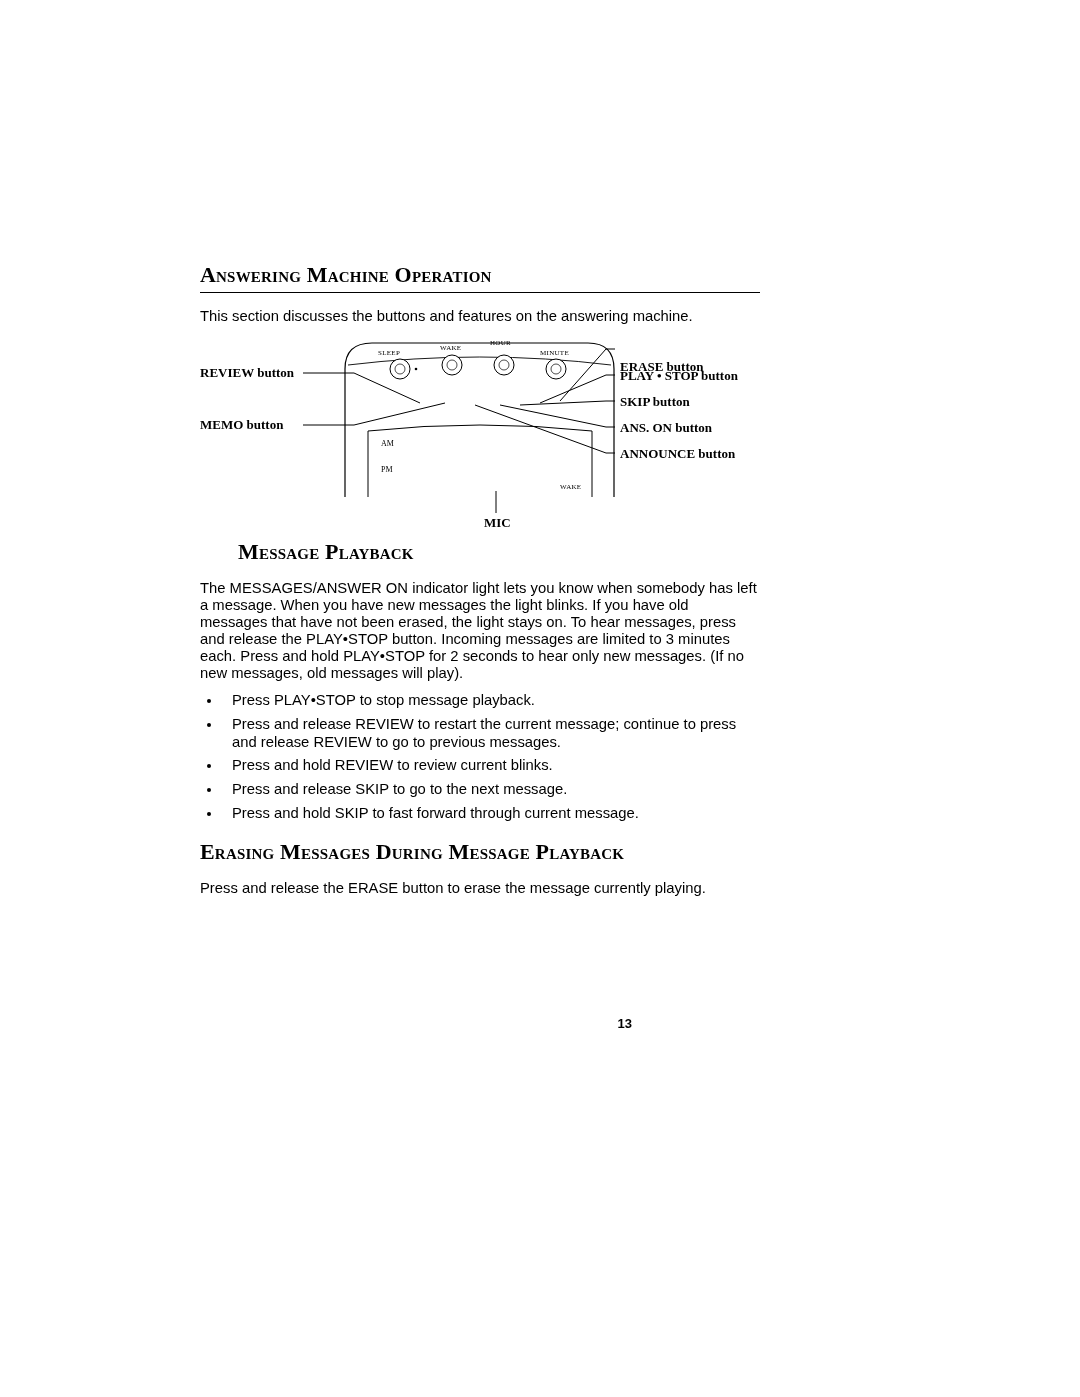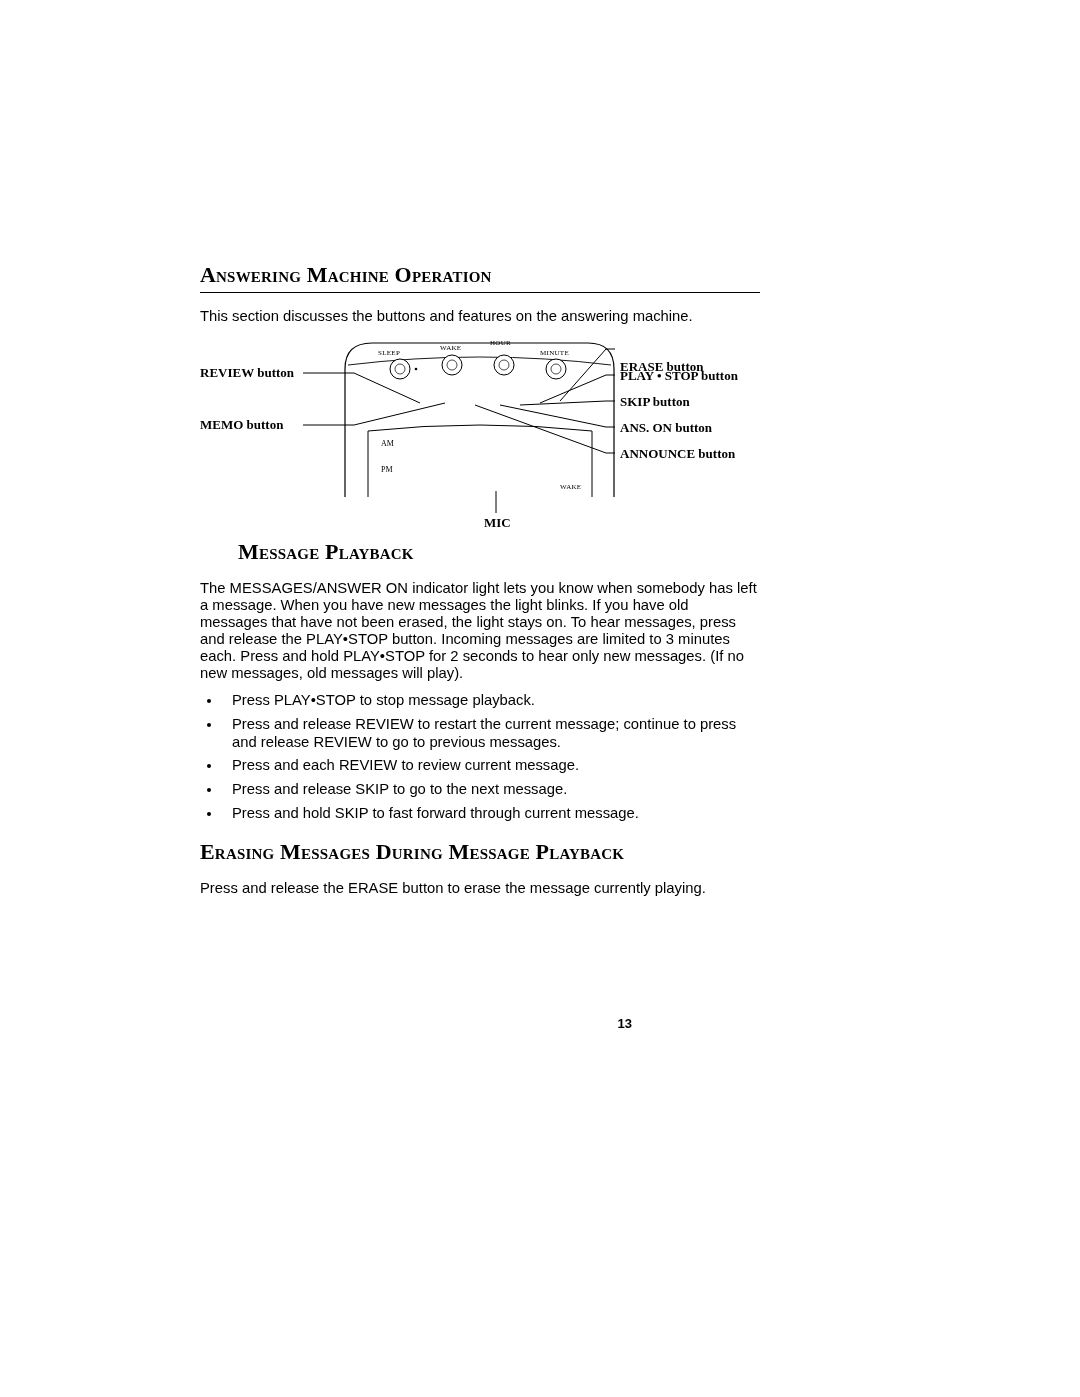--- a/index.html
+++ b/index.html
@@ -183,21 +183,21 @@
       <span class="label" style="left:420px; top:111px;">ANNOUNCE  button</span>
 
       <span class="mic-label" style="left:284px; top:180px;">MIC</span>
     </div>
 
     <h2 class="section" style="margin-top:4px;margin-left:38px;">Message Playback</h2>
     <p class="body">The MESSAGES/ANSWER ON indicator light lets you know when somebody has left a message. When you have new messages the light blinks. If you have old messages that have not been erased, the light stays on. To hear messages, press and release the PLAY•STOP button. Incoming messages are limited to 3 minutes each. Press and hold PLAY•STOP for 2 seconds to hear only new messages. (If no new messages, old messages will play).</p>
     <ul class="body">
       <li>Press PLAY•STOP to stop message playback.</li>
       <li>Press and release REVIEW to restart the current message; continue to press and release REVIEW to go to previous messages.</li>
-      <li>Press and each REVIEW to review current message.</li>
+      <li>Press and hold REVIEW to review current blinks.</li>
       <li>Press and release SKIP to go to the next message.</li>
       <li>Press and hold SKIP to fast forward through current message.</li>
     </ul>
 
     <h2 class="section">Erasing Messages During Message Playback</h2>
     <p class="body">Press and release the ERASE button to erase the message currently playing.</p>
 
 
   </div>
 

